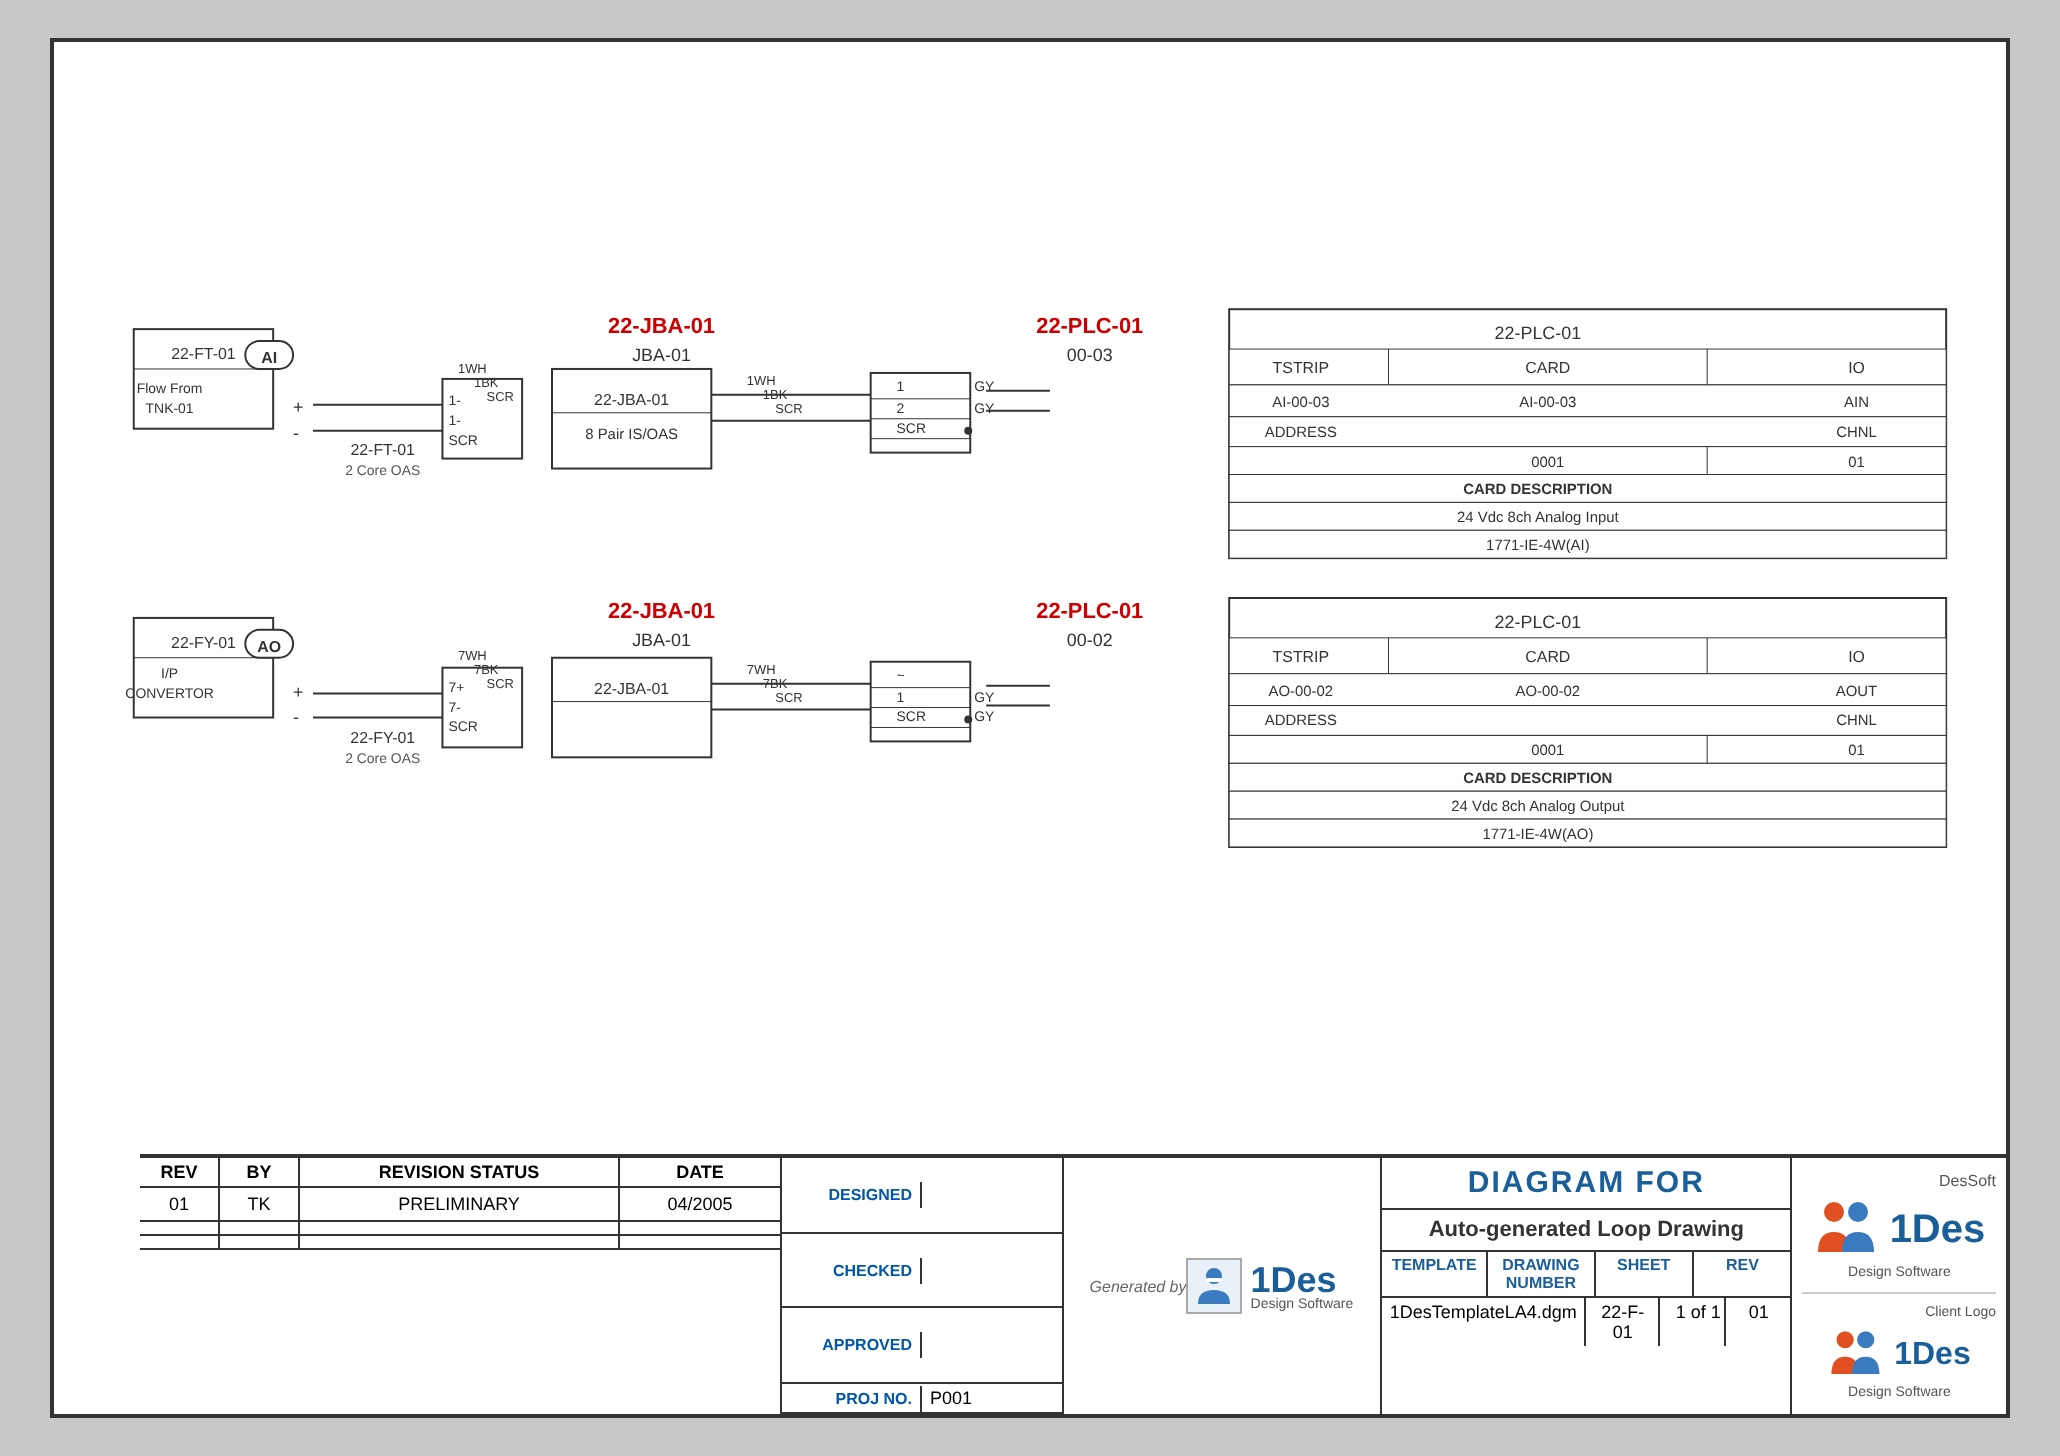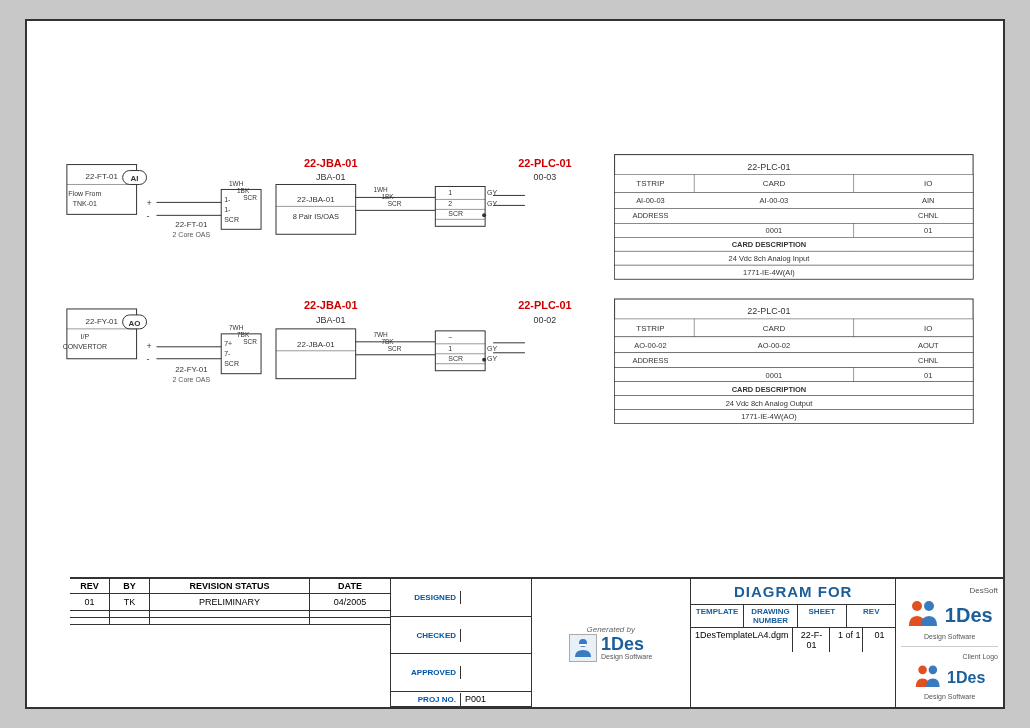--- a/index.html
+++ b/index.html
@@ -103,21 +103,21 @@
       text-align: right;
     }
     .proj-value {
       flex: 1;
       padding: 2px 4px;
     }
     .center-block {
       width: 180px;
       border-right: 1px solid #333;
       display: flex;
-      flex-direction: column;
+      flex-direction: row;
       align-items: center;
       justify-content: center;
       padding: 5px;
     }
     .fdes-logo {
       display: flex;
       align-items: center;
       gap: 4px;
     }
     .fdes-icon {
@@ -507,20 +507,21 @@
           <span style="font-size:18px;font-weight:bold;color:#1a5f9a;line-height:1;">1Des</span>
           <span style="font-size:7px;color:#555;">Design Software</span>
         </div>
       </div>
     </div>
 
     <div class="main-title-block">
       <div class="diagram-for-row">
         <div class="diagram-for-label">DIAGRAM FOR</div>
       </div>
+      <div class="diagram-title">Auto-generated Loop Drawing</div>
       <div class="drawing-info-row">
         <div class="drawing-info-cell">TEMPLATE</div>
         <div class="drawing-info-cell">DRAWING NUMBER</div>
         <div class="drawing-info-cell sheet-rev-cell" style="width:50px;font-size:8px;color:#1a5f9a;font-weight:bold;border-right:1px solid #333;text-align:center;padding:2px;">SHEET</div>
         <div class="drawing-info-cell sheet-rev-cell" style="width:30px;font-size:8px;color:#1a5f9a;font-weight:bold;text-align:center;padding:2px;">REV</div>
       </div>
       <div class="drawing-values-row">
         <div class="drawing-value-cell">1DesTemplateLA4.dgm</div>
         <div class="drawing-value-cell">22-F-01</div>
         <div class="drawing-value-cell sheet-rev-cell" style="width:50px;border-right:1px solid #333;text-align:right;padding:2px;font-size:9px;">1 of 1</div>

